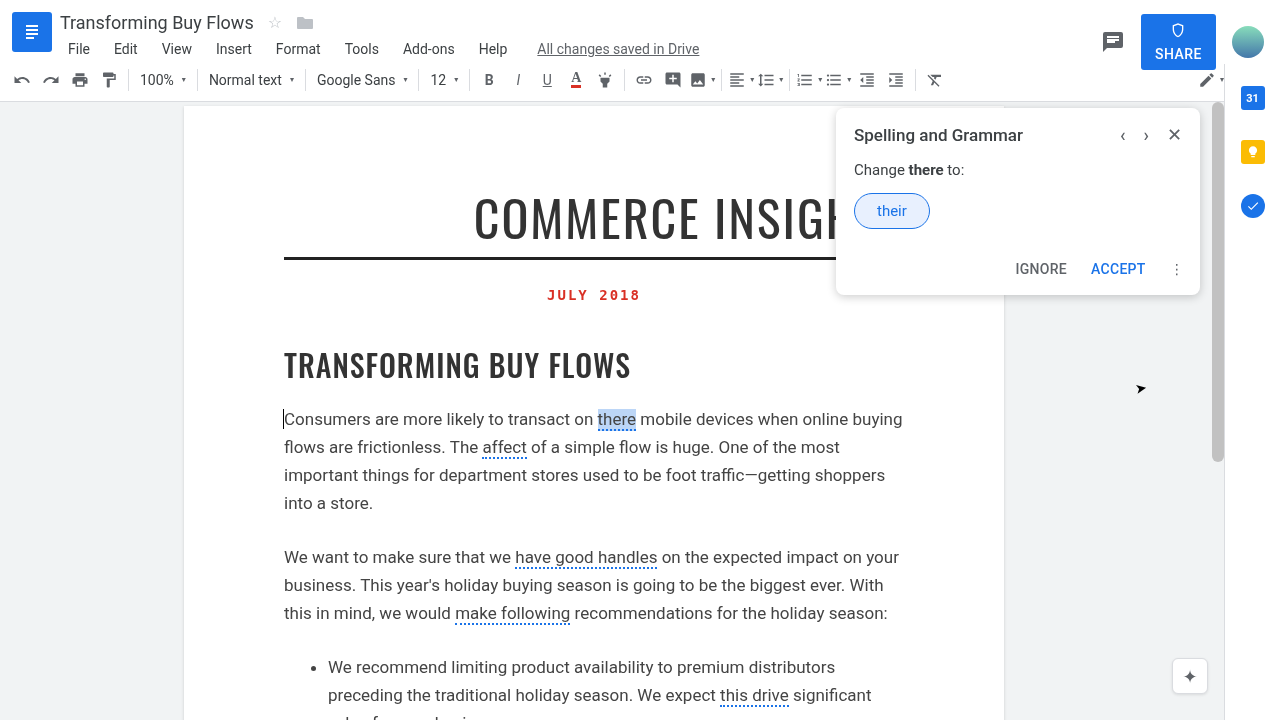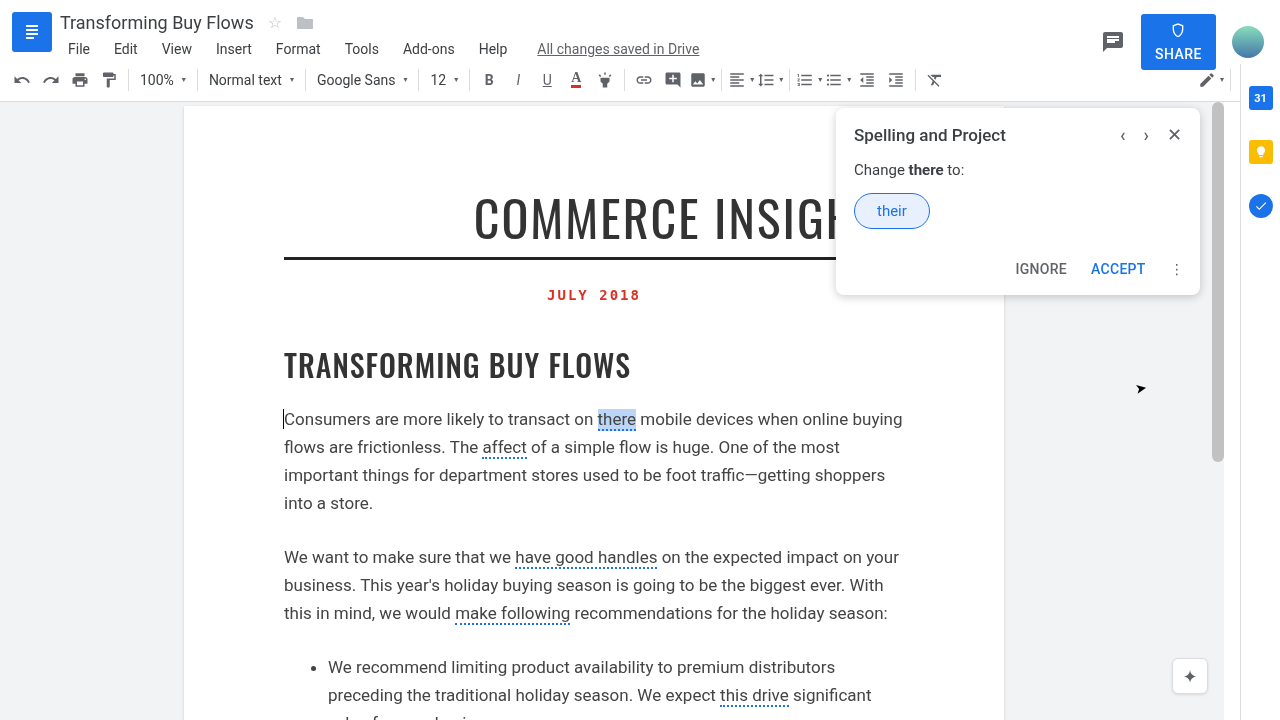--- a/index.html
+++ b/index.html
@@ -53,21 +53,21 @@
 .p-head { display:flex; align-items:center; padding:16px 18px; font-size:17px; font-weight:500; color:var(--text); }
 .p-head .nav { margin-left:auto; display:flex; gap:18px; color:var(--grey); }
 .p-head .nav span { cursor:pointer; font-size:18px; }
 .p-body { padding:0 18px 18px 18px; font-size:15px; }
 .p-body .prompt { margin-bottom:14px; }
 .chip { display:inline-block; padding:8px 22px; border:1.5px solid var(--blue); color:var(--blue); border-radius:20px; background:#e8f0fe; font-size:15px; }
 .p-foot { display:flex; justify-content:flex-end; align-items:center; gap:24px; padding:14px 16px 18px; font-weight:500; font-size:14px; letter-spacing:.3px; }
 .p-foot .ign { color:var(--grey); } .p-foot .acc { color:var(--blue); } .p-foot .more{color:var(--grey);}
 
 
-.rail { position:absolute; top:64px; right:0; width:40px; border-left:1px solid var(--border); background:#fff; bottom:0; display:flex; flex-direction:column; align-items:center; padding-top:22px; gap:30px; }
+.rail { position:absolute; top:64px; right:0; width:56px; border-left:1px solid var(--border); background:#fff; bottom:0; display:flex; flex-direction:column; align-items:center; padding-top:22px; gap:30px; }
 .rail-ic { width:24px; height:24px; border-radius:3px; display:flex; align-items:center; justify-content:center; color:#fff; font-size:11px; font-weight:bold; }
 .explore { position:absolute; right:72px; bottom:26px; width:36px; height:36px; background:#fff; border:1px solid var(--border); border-radius:6px; box-shadow:0 1px 3px rgba(0,0,0,.1); display:flex; align-items:center; justify-content:center; color:var(--grey); font-size:18px; }
 .mouse-cursor { position:absolute; top:380px; left:1135px; font-size:14px; color:#000; transform:rotate(-10deg); }
 svg { display:block; }
 </style>
 </head>
 <body>
 
 <div class="titlebar">
   <div class="doc-icon">
@@ -260,21 +260,21 @@
       <ul>
         <li><span>We recommend limiting product availability to premium distributors preceding the traditional holiday season. We expect </span><span class="err">this drive</span><span> significant value for your business.</span></li>
 
       </ul>
     </div>
   </div>
 </div>
 
 <div class="panel">
   <div class="p-head">
-    <span>Spelling and Project</span>
+    <span>Spelling and Grammar</span>
     <div class="nav">
       <span>‹</span>
       <span>›</span>
       <span>✕</span>
     </div>
   </div>
   <div class="p-body">
     <div class="prompt"><span>Change </span><b>there</b><span> to:</span></div>
     <span class="chip">their</span>
   </div>

